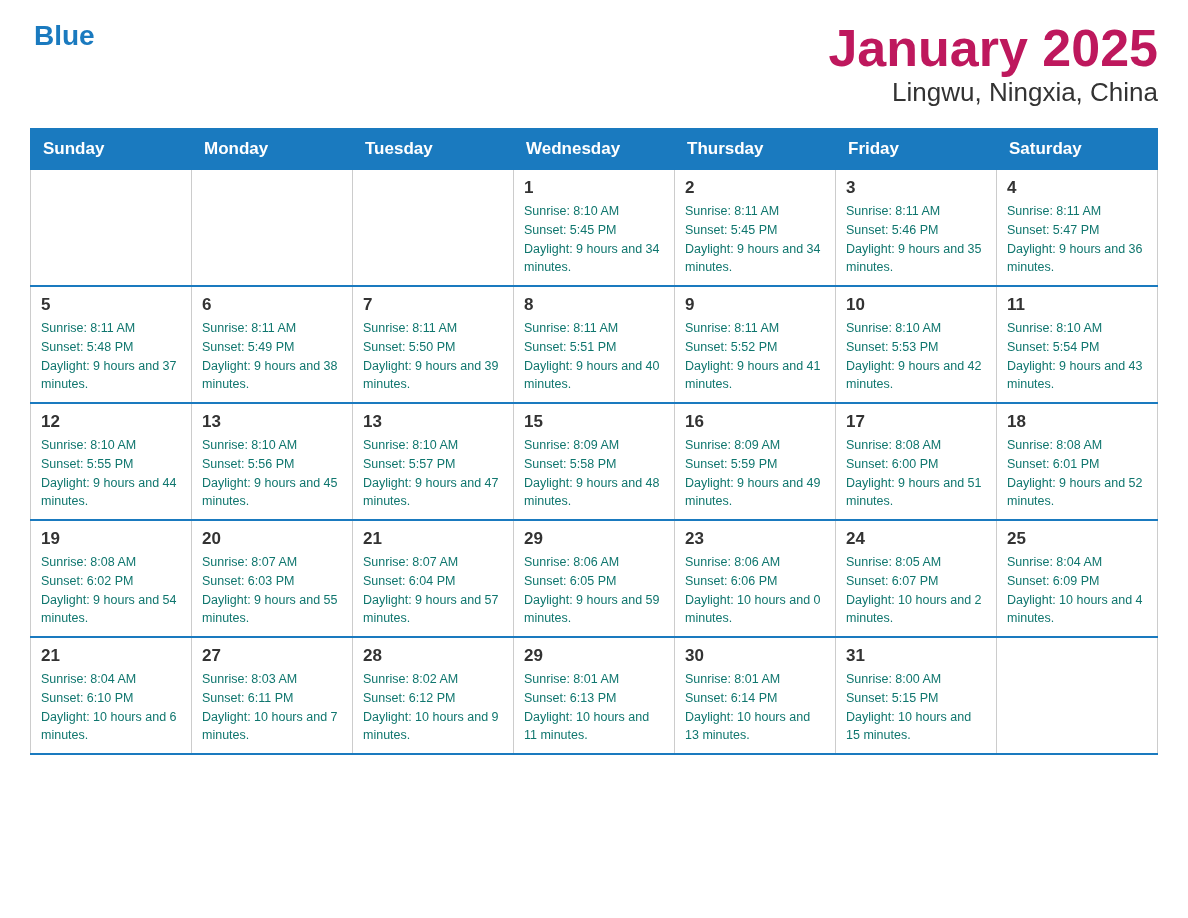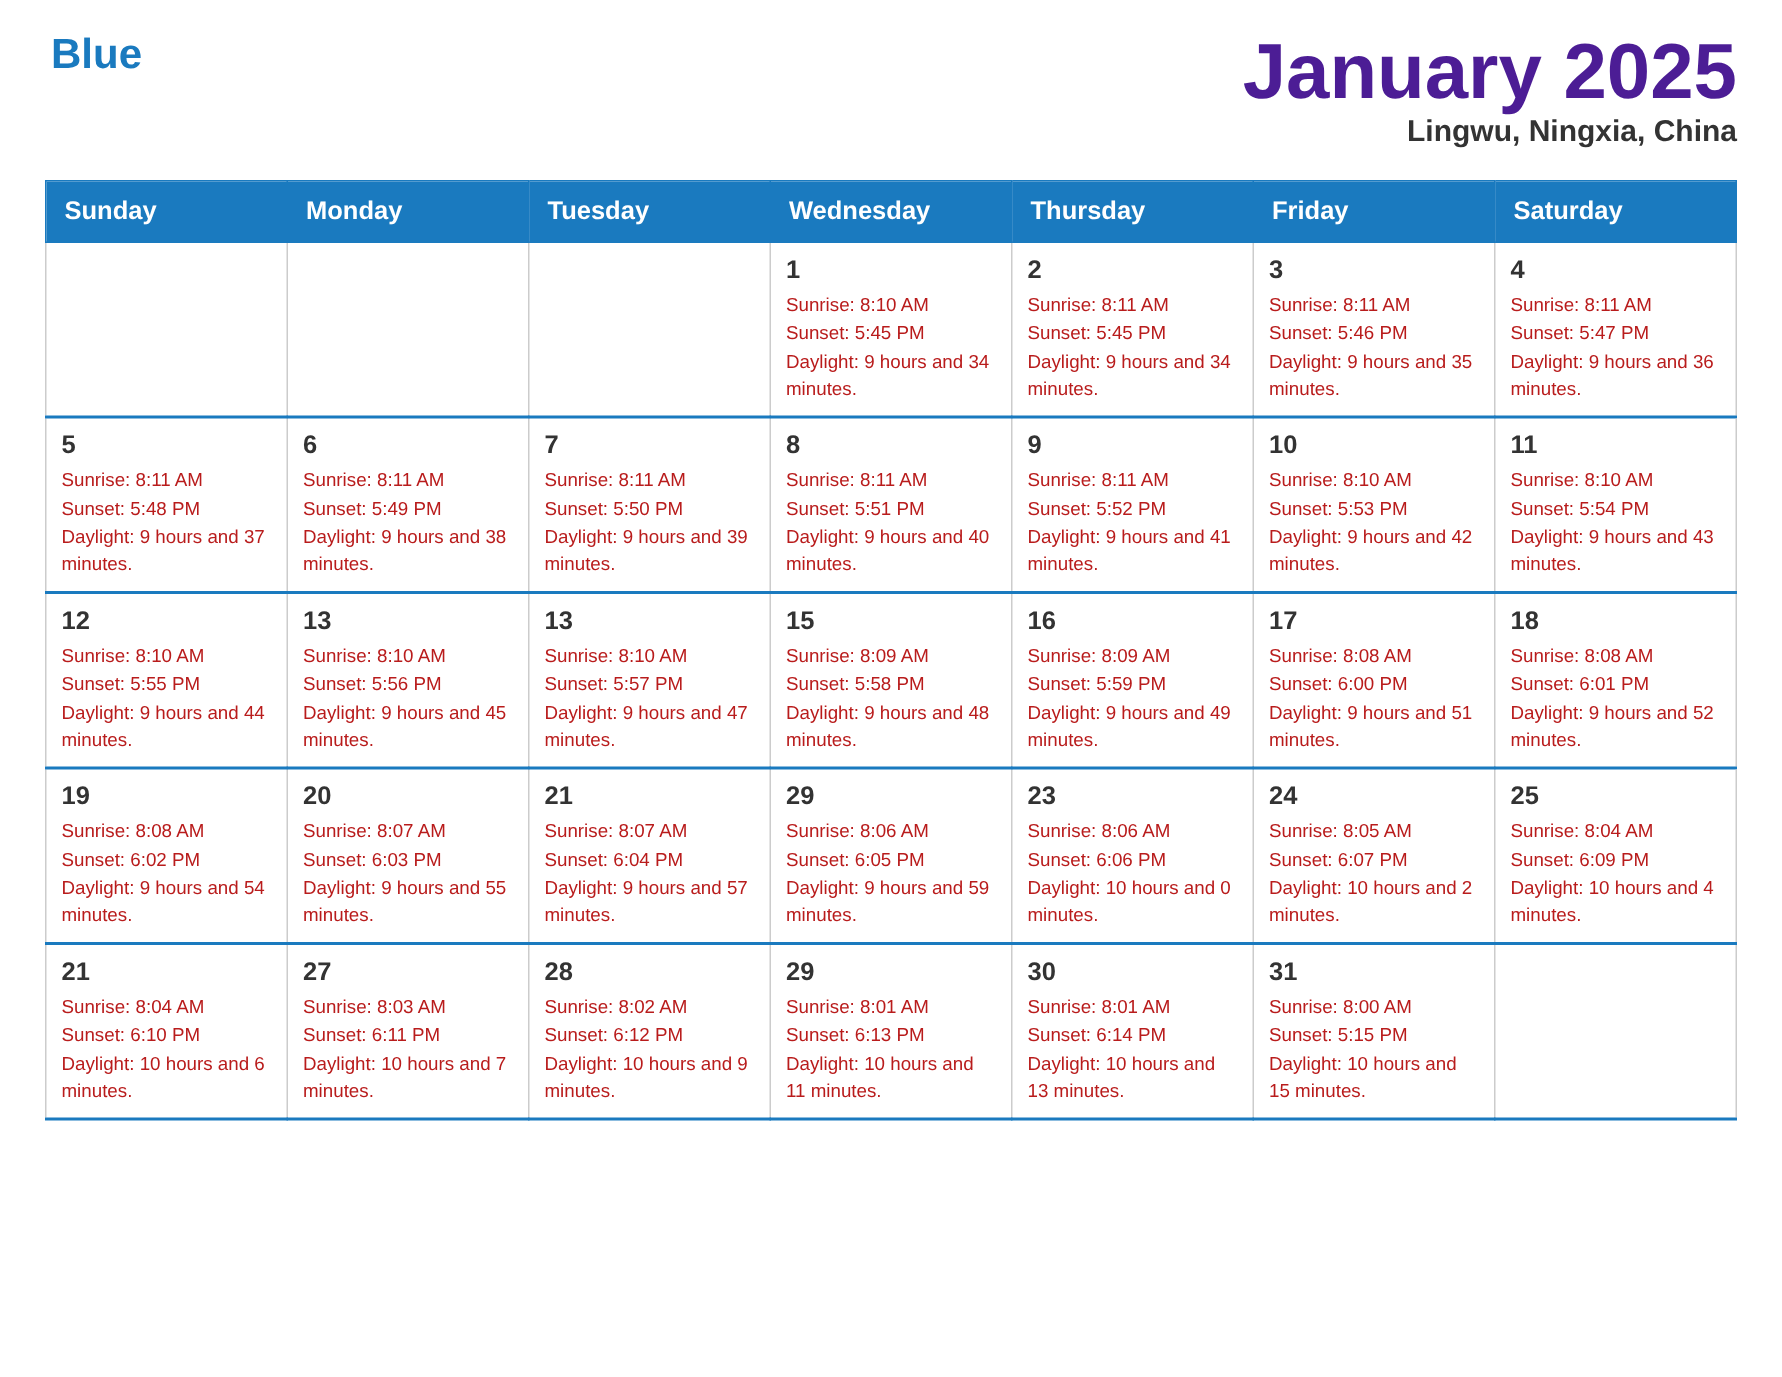--- a/index.html
+++ b/index.html
@@ -42,26 +42,26 @@
       font-size: 28px;
       font-weight: bold;
       margin-left: 4px;
     }
     .title-block {
       text-align: right;
     }
     .title-block h1 {
       font-size: 52px;
       font-weight: bold;
-      color: #4c1d95;
+      color: #be185d;
       line-height: 1.1;
     }
     .title-block h2 {
-      font-size: 20px;
-      font-weight: bold;
+      font-size: 26px;
+      font-weight: normal;
       color: #333;
     }
     .calendar {
       width: 100%;
       border-collapse: collapse;
     }
     .calendar thead th {
       background-color: #1a7abf;
       color: #fff;
       font-size: 17px;
@@ -81,21 +81,21 @@
     }
     .day-num {
       font-size: 17px;
       font-weight: bold;
       color: #333;
       display: block;
       margin-bottom: 4px;
     }
     .day-info {
       font-size: 12.5px;
-      color: #b91c1c;
+      color: #0f766e;
       line-height: 1.5;
     }
     .calendar tbody tr {
       border-bottom: 2px solid #1a7abf;
     }
     .empty-cell {
       background: #fff;
     }
   </style>
 </head>

